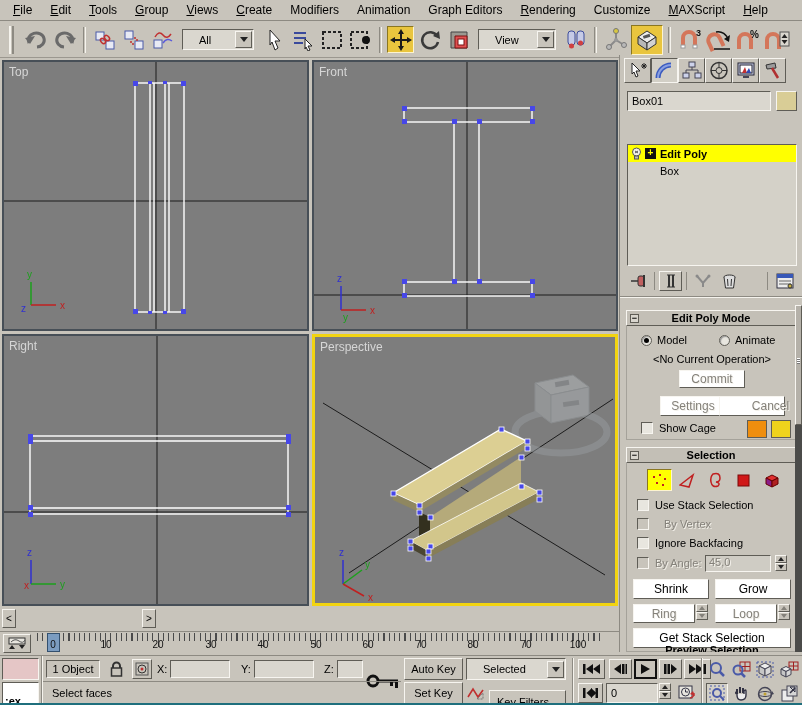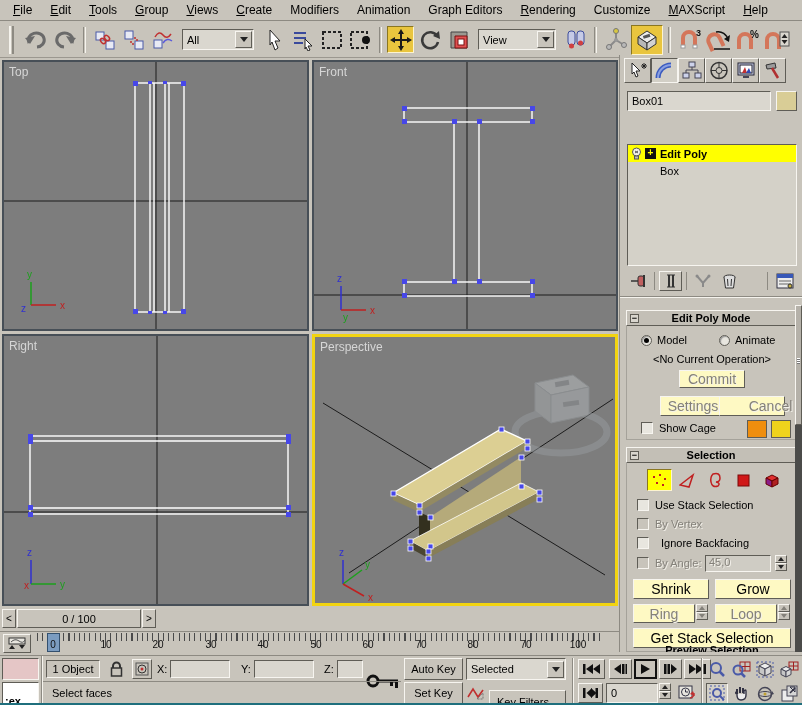--- a/index.html
+++ b/index.html
@@ -21,21 +21,21 @@
 .menu-item { padding:3px 9px 3px 9px; font-size:12px; }
 .menu-item.acc::first-letter { text-decoration:underline; }
 
 #toolbar { position:absolute; left:0; top:22px; width:802px; height:36px;
   display:flex; align-items:center; padding-left:9px; gap:2px; border-bottom:1px solid #9b978f; }
 .tbtn { width:27px; height:27px; display:flex; align-items:center; justify-content:center; position:relative; }
 .tbtn.on { background:#e9c53e; border:1px solid; border-color:#8a7620 #fdf4cf #fdf4cf #8a7620; }
 .tsep { width:3px; height:26px; border-left:1px solid #8d8a82; border-right:1px solid #f5f3ed; margin:0 3px; }
 .thandle { width:5px; height:28px; border-left:2px solid #f5f3ed; border-right:2px solid #8d8a82; margin-right:6px;}
 .dd { height:21px; display:flex; align-items:center; background:#dad7cf;
-  border:1px solid; border-color:#5f5d56 #f7f5f0 #f7f5f0 #5f5d56; font-size:11px; }
+  border:1px solid; border-color:#5f5d56 #f7f5f0 #f7f5f0 #5f5d56; font-size:11px;padding-left:12px; }
 .dd .txt { padding-left:4px; flex:1; }
 .dd .arrowbox { width:17px; height:17px; margin-right:1px; background:#c8c4bb;
   border:1px solid; border-color:#f7f5f0 #5f5d56 #5f5d56 #f7f5f0; display:flex; align-items:center; justify-content:center;}
 .tri-d { width:0; height:0; border-left:4px solid transparent; border-right:4px solid transparent; border-top:5px solid #222; }
 
 .vp { position:absolute; background:#7d7d7d; border:2px solid #474f57; }
 .vp.active { border:3px solid #f2d411; }
 .vp-label { position:absolute; left:5px; top:3px; color:#d6d6d6; font-size:12px; }
 
 #timeslider { position:absolute; left:0; top:607px; width:618px; height:24px; }
@@ -55,22 +55,22 @@
 .spin.dis3 .t-u{border-bottom-color:#84817a}.spin.dis3 .t-d{border-top-color:#84817a}
 
 #cmdpanel { position:absolute; left:619px; top:55px; width:183px; height:597px; background:#c8c4bb; border-left:1px solid #8d8a82; overflow:hidden;}
 .tab { width:27px; height:25px; display:flex; align-items:center; justify-content:center; border:1px solid; border-color:#f7f5f0 #5f5d56 #5f5d56 #f7f5f0; background:#c8c4bb;}
 .tab.on { border-color:#5f5d56 #f7f5f0 #f7f5f0 #5f5d56; background:#d2cfc6;}
 .rollhead { position:absolute; height:16px; background:#c3bfb6; border:1px solid; border-color:#f7f5f0 #5f5d56 #5f5d56 #f7f5f0;
   display:flex; align-items:center; justify-content:center; font-weight:bold; font-size:11px;}
 .rollhead .minus { position:absolute; left:3px; top:3px; width:9px; height:9px; background:#d9d6ce;
   border:1px solid #5f5d56; font-size:9px; line-height:7px; text-align:center; font-weight:bold;}
 .rollbody { position:absolute; border:1px solid #a5a29a; border-top:none; }
-.cpbtn { position:absolute; background:#fef9c3; border:1px solid; border-color:#f7f5f0 #5f5d56 #5f5d56 #f7f5f0;
-  display:flex; align-items:center; justify-content:center; font-size:14px; }
+.cpbtn { position:absolute; background:#ffffff; border:1px solid; border-color:#f7f5f0 #5f5d56 #5f5d56 #f7f5f0;
+  display:flex; align-items:center; justify-content:center; font-size:12px; }
 .stackrow { height:17px; display:flex; align-items:center; font-size:11px; }
 
 .pbtn { position:absolute; background:#c8c4bb; border:1px solid; border-color:#f7f5f0 #5f5d56 #5f5d56 #f7f5f0;
   display:flex; align-items:center; justify-content:center; }
 .navsep { position:absolute; width:2px; border-left:1px solid #8d8a82; border-right:1px solid #f5f3ed; }
 #bottomedge { position:absolute; left:0; top:703px; width:802px; height:2px; background:#1f6f7d; }
 svg { display:block; }
 </style>
 </head>
 <body>
@@ -444,21 +444,20 @@
         <line x1="28" y1="247" x2="49" y2="259" stroke="#c02020" stroke-width="1.5"></line>
         <text x="24" y="219" fill="#3030d0">z</text>
         <text x="50" y="231" fill="#1ca01c">y</text>
         <text x="53" y="264" fill="#c02020">x</text>
       </g>
     </svg>
   </div>
 
   <div id="timeslider">
     <div class="abs raised btn" style="left:2px; top:2px; width:14px; height:19px; font-size:10px;">&lt;</div>
-    <div class="abs raised btn" style="left:17px; top:2px; width:124px; height:19px; font-size:11px;">0 / 100</div>
     <div class="abs raised btn" style="left:142px; top:2px; width:14px; height:19px; font-size:10px;">&gt;</div>
   </div>
 
   <div id="trackbar">
     <div class="abs raised btn" style="left:3px; top:2px; width:28px; height:19px;">
       <svg width="20" height="14" viewBox="0 0 20 14">
           <rect x="2" y="1" width="16" height="6" fill="#e8e6df" stroke="#333"></rect>
           <path d="M4,5 Q8,1 12,4 T18,3" fill="none" stroke="#555"></path>
           <polygon points="5,8 2,12 8,12" fill="#222"></polygon>
           <polygon points="15,12 12,8 18,8" fill="#222"></polygon>
@@ -859,25 +858,25 @@
               <polygon points="3,5 9,8 9,14 3,11" fill="#8a1c8a" stroke="#600"></polygon>
               <polygon points="9,8 15,5 15,11 9,14" fill="#b02020" stroke="#600"></polygon>
             </svg>
         </div>
       </div>
 
       <div style="position:absolute; left:10px; top:36px; display:flex; align-items:center; gap:6px;">
         <span class="checkbox"></span>
         <span>Use Stack Selection</span>
       </div>
-      <div style="position:absolute; left:10px; top:55px; display:flex; align-items:center; gap:6px;">
+      <div style="position:absolute; left:10px; top:55px; display:flex; align-items:center; gap:15px;">
         <span class="checkbox dis2"></span>
         <span class="dis">By Vertex</span>
       </div>
-      <div style="position:absolute; left:10px; top:74px; display:flex; align-items:flex-start; gap:12px;">
+      <div style="position:absolute; left:10px; top:74px; display:flex; align-items:flex-start; gap:6px;">
         <span class="checkbox"></span>
         <span>Ignore Backfacing</span>
       </div>
       <div style="position:absolute; left:10px; top:94px; display:flex; align-items:center; gap:6px;">
         <span class="checkbox dis2"></span>
         <span class="dis">By Angle:</span>
       </div>
       <div class="sunken abs dis" style="left:78px; top:92px; width:66px; height:17px; padding-left:3px; background:#cfccc4;">45,0</div>
       <span class="spin abs" style="left:148px; top:92px;">
           <div>

